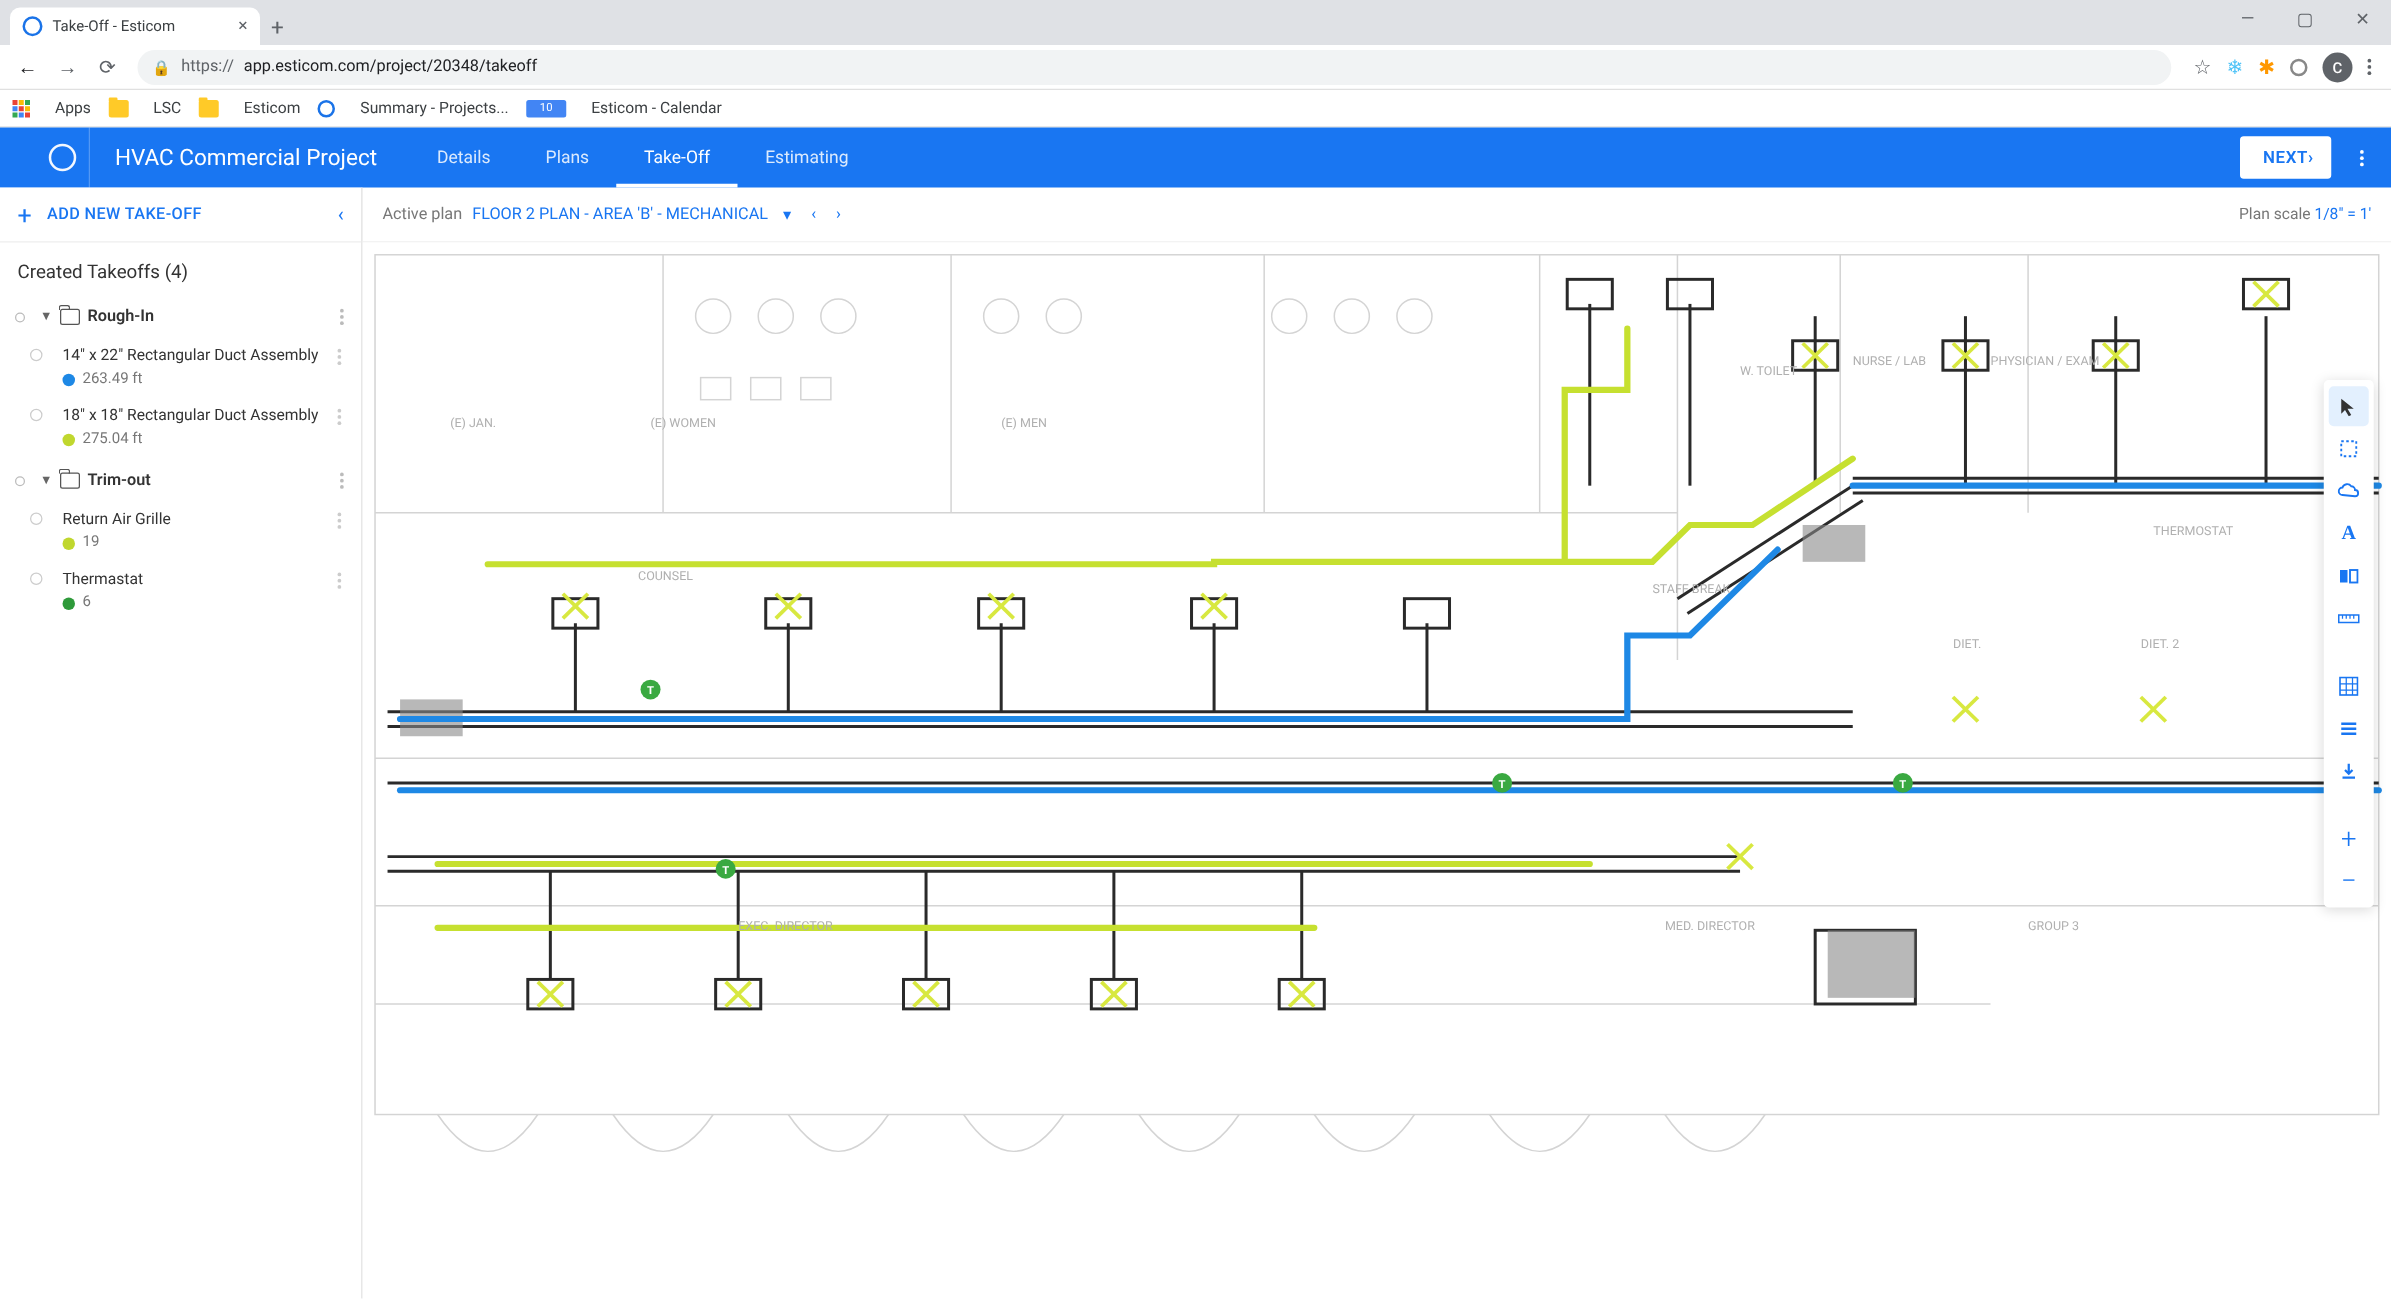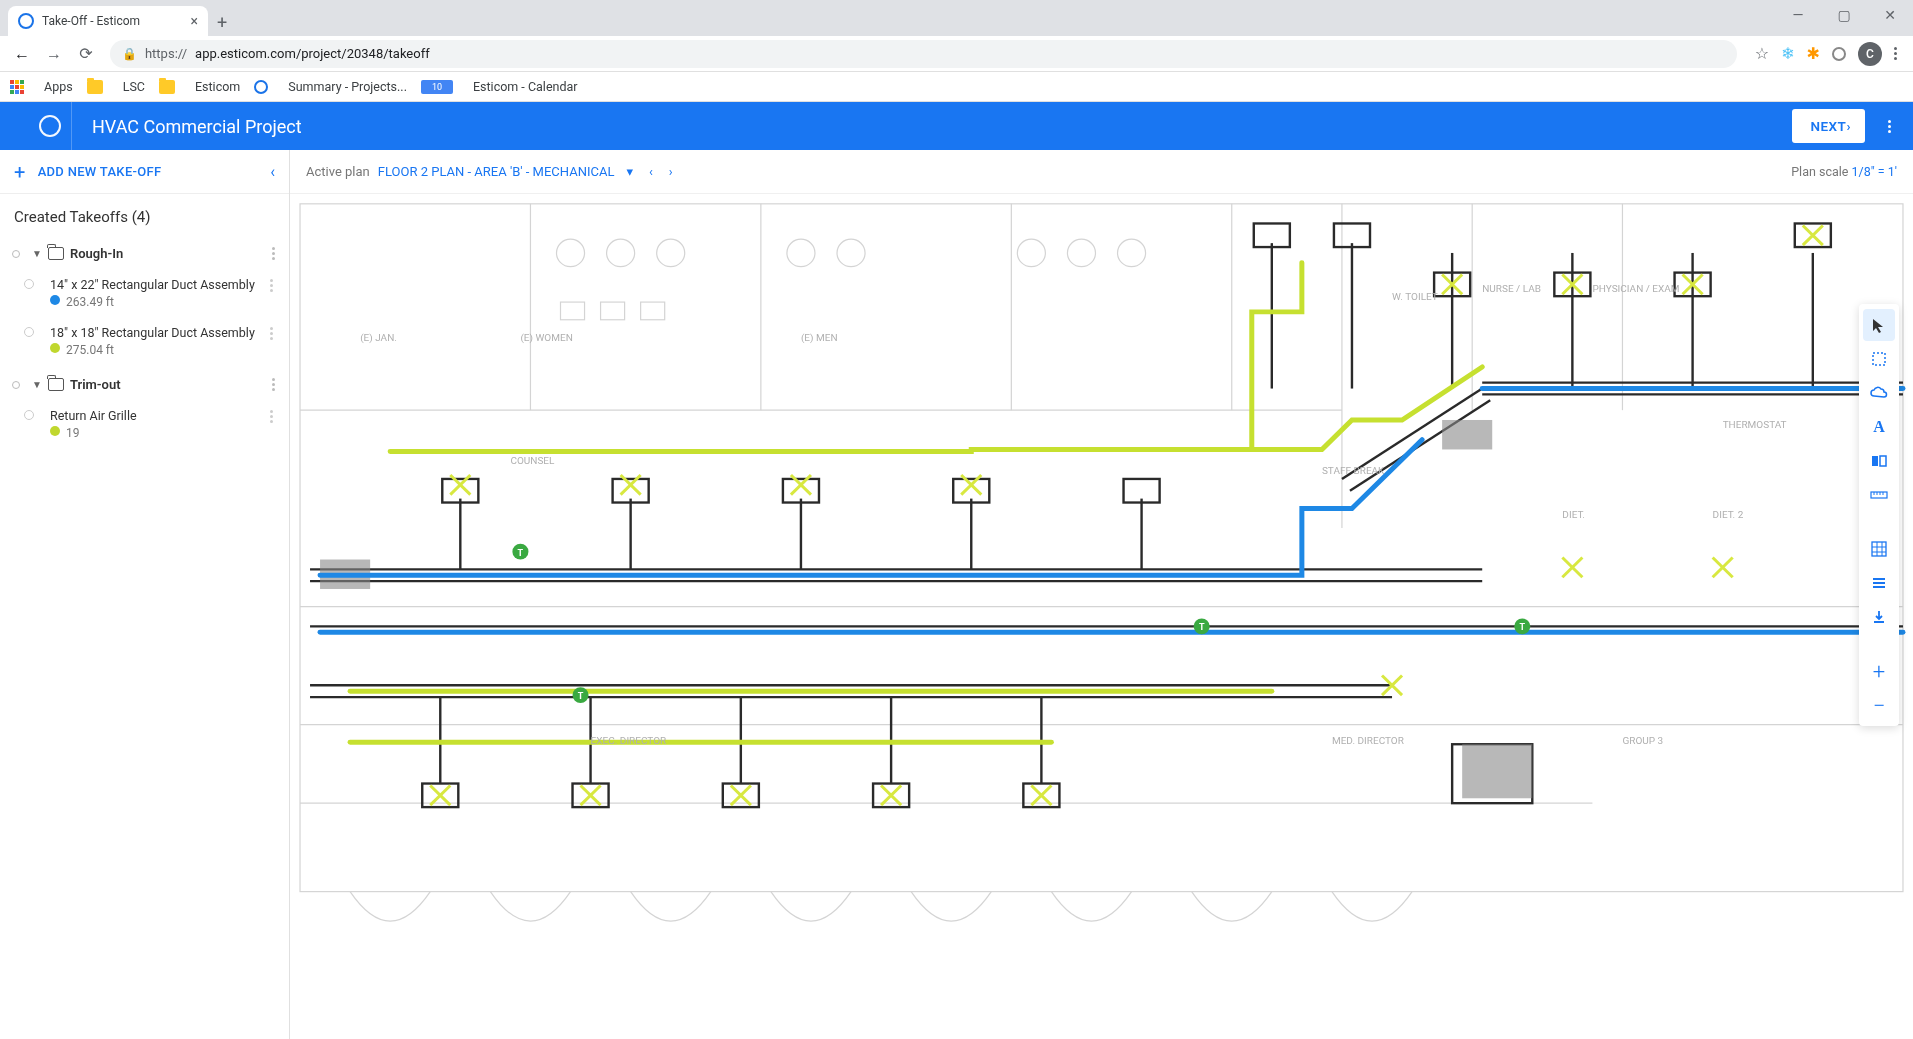--- a/index.html
+++ b/index.html
@@ -55,21 +55,21 @@
 .tree { padding: 0 8px 0 6px; }
 .tree-group-header { display: flex; align-items: center; gap: 6px; padding: 10px 6px; font-size: 13px; font-weight: 600; color: #333; }
 .tree-group-header .dot-toggle { width: 8px; height: 8px; border-radius: 50%; border: 1px solid #bbb; margin-right: 6px; }
 .tree-group-header .caret { color: #666; font-size: 10px; }
 .folder-ico { width: 16px; height: 13px; border: 1.5px solid #555; border-radius: 2px; position: relative; }
 .folder-ico::before { content:''; position:absolute; top:-4px; left:-1.5px; width:7px; height:3px; border:1.5px solid #555; border-bottom:none; border-radius:2px 2px 0 0; }
 .group-more { margin-left: auto; color: #bbb; }
 .tree-item { padding: 6px 10px 10px 44px; position: relative; font-size: 12.5px; color: #555; }
 .tree-item .visib { position: absolute; left: 18px; top: 8px; width: 10px; height: 10px; border-radius: 50%; border: 1px solid #ccc; }
 .tree-item-name { color: #333; margin-bottom: 3px; }
-.tree-item-meta { display: flex; align-items: flex-start; gap: 6px; font-size: 12px; color: #777; }
+.tree-item-meta { display: flex; align-items: flex-end; gap: 6px; font-size: 12px; color: #777; }
 .color-dot { width: 10px; height: 10px; border-radius: 50%; display: inline-block; }
 .item-more { position: absolute; right: 8px; top: 8px; color: #ccc; }
 
 
 .canvas-area { flex: 1; display: flex; flex-direction: column; position: relative; overflow: hidden; }
 .canvas-toolbar { height: 44px; display: flex; align-items: center; padding: 0 16px; font-size: 13px; gap: 8px; color: #777; border-bottom: 1px solid #f0f0f0; }
 .plan-name { color: #1976f2; }
 .plan-caret, .plan-nav { color: #1976f2; padding: 0 4px; }
 .scale-info { margin-left: auto; color: #777; font-size: 12.5px; }
 .scale-info .v { color: #1976f2; }
@@ -159,20 +159,26 @@
         <span>Esticom - Calendar</span>
       </div>
   </div>
 </div>
 
 <div class="app-header">
   <div class="app-logo">
       <span class="app-logo-circle"></span>
     </div>
   <div class="project-title">HVAC Commercial Project</div>
+  <div class="tabs-nav">
+    <div class="nav-tab">Details</div>
+    <div class="nav-tab">Plans</div>
+    <div class="nav-tab active">Take-Off</div>
+    <div class="nav-tab">Estimating</div>
+  </div>
   <div class="header-right">
     <div class="next-btn">
       <span>NEXT</span>
       <span>›</span>
     </div>
     <span class="vdots menu-dots">
         <i></i>
         <i></i>
         <i></i>
       </span>
@@ -241,20 +247,33 @@
             <i></i>
             <i></i>
           </span>
       </div>
       <div class="tree-item">
         <span class="visib"></span>
         <div class="tree-item-name">Return Air Grille</div>
         <div class="tree-item-meta">
             <span class="color-dot" style="background:#c0d72e"></span>
             <span>19</span>
+          </div>
+        <span class="vdots item-more">
+            <i></i>
+            <i></i>
+            <i></i>
+          </span>
+      </div>
+      <div class="tree-item">
+        <span class="visib"></span>
+        <div class="tree-item-name">Thermastat</div>
+        <div class="tree-item-meta">
+            <span class="color-dot" style="background:#2e9a3a"></span>
+            <span>6</span>
           </div>
         <span class="vdots item-more">
             <i></i>
             <i></i>
             <i></i>
           </span>
       </div>
     </div>
   </div>
 

